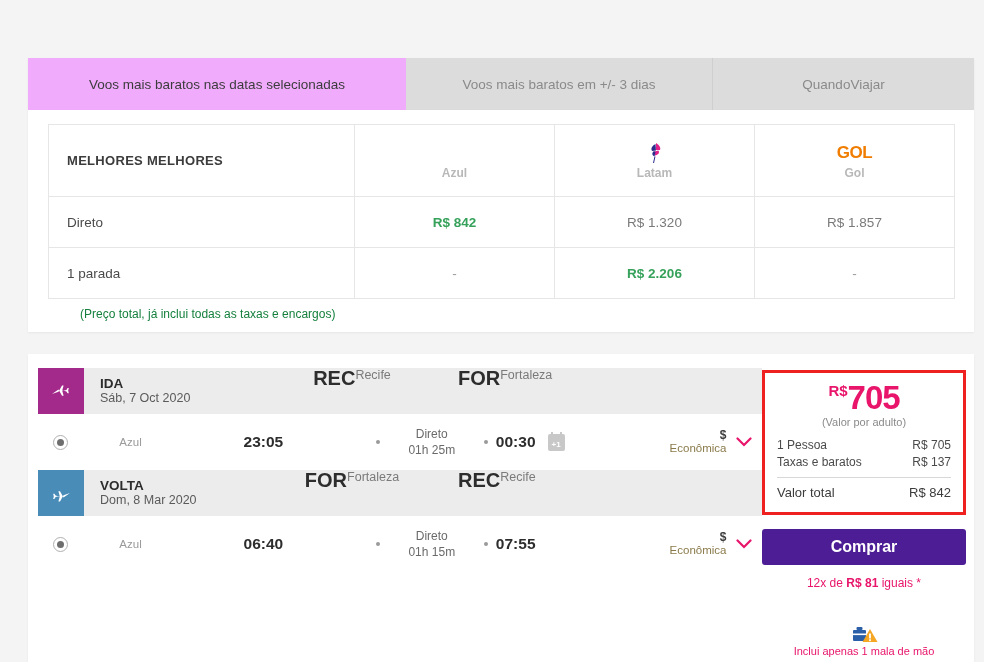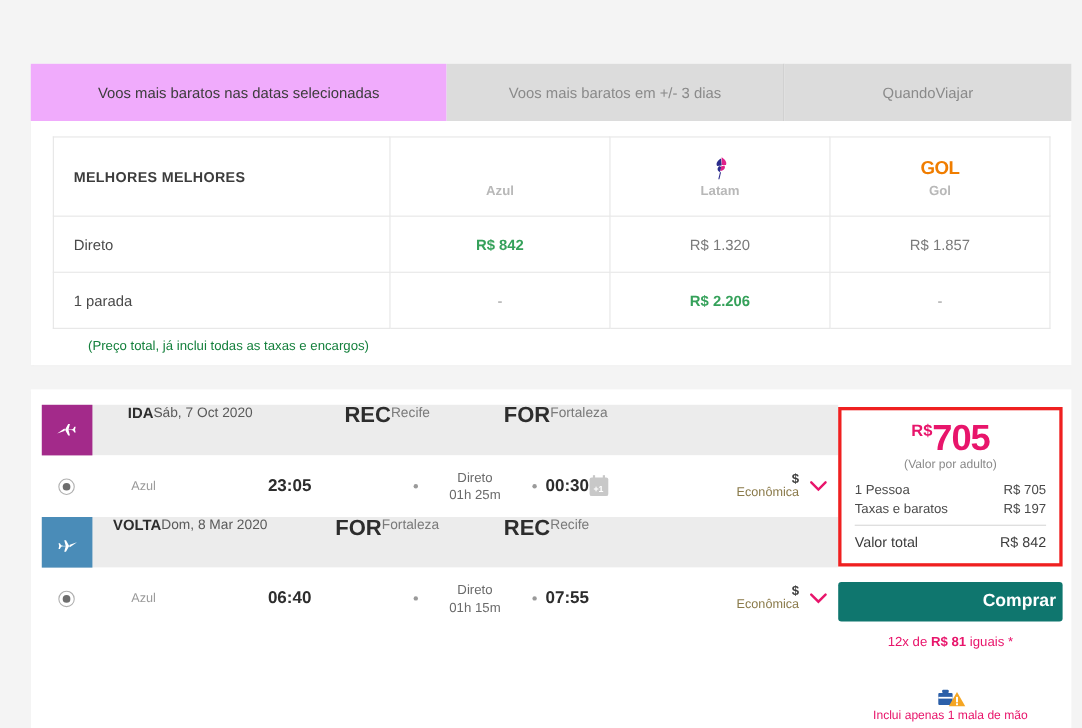--- a/index.html
+++ b/index.html
@@ -88,21 +88,21 @@
     display: flex; align-items: stretch;
     height: 46px; background: #ececec;
   }
   .leg-badge {
     width: 46px; height: 46px;
     display: flex; align-items: center; justify-content: center;
     color: #ffffff;
   }
   .leg-badge.out { background: #a32a8a; }
   .leg-badge.ret { background: #4a8cb8; }
-  .leg-info { padding-left: 16px; display: flex; flex-direction: row; justify-content: center; width: 162px; }
+  .leg-info { padding-left: 16px; display: flex; flex-direction: column; justify-content: center; width: 162px; }
   .leg-dir { font-size: 13.5px; font-weight: bold; color: #2d2d2d; line-height: 1.15; }
   .leg-date { font-size: 12.5px; color: #5a5a5a; line-height: 1.2; }
   .leg-apt { display: flex; flex-direction: row; justify-content: center; }
   .leg-apt.from { width: 212px; }
   .apt-code { font-size: 20px; font-weight: bold; color: #2d2d2d; line-height: 1.05; }
   .apt-city { font-size: 12.5px; color: #7a7a7a; line-height: 1.2; }
 
   .leg-row { display: flex; align-items: center; height: 56px; background: #ffffff; }
   .radio-cell { width: 46px; display: flex; align-items: center; justify-content: center; }
   .radio {
@@ -116,21 +116,21 @@
   .dur-cell {
     width: 130px; text-align: center; position: relative;
     font-size: 12px; color: #6a6a6a; line-height: 1.35;
   }
   .dur-cell .dot {
     position: absolute; top: 50%; margin-top: -2px;
     width: 4px; height: 4px; border-radius: 50%; background: #9a9a9a;
   }
   .dur-cell .dot.l { left: 8px; }
   .dur-cell .dot.r { right: 8px; }
-  .arr-cell { width: 126px; display: flex; align-items: center; }
+  .arr-cell { width: 126px; display: flex; align-items: center; gap: 12px; }
   .arr-time { font-size: 15.5px; font-weight: bold; color: #2d2d2d; }
   .plus1 {
     width: 17px; height: 17px; position: relative;
     background: #c8c8c8; border-radius: 2px;
     display: flex; align-items: flex-end; justify-content: center;
   }
   .plus1 span { font-size: 8px; color: #ffffff; font-weight: bold; line-height: 13px; }
   .plus1::before {
     content: ""; position: absolute; top: -2px; left: 3px;
     width: 2px; height: 4px; background: #c8c8c8;
@@ -162,25 +162,24 @@
     display: flex; justify-content: space-between;
     font-size: 12px; color: #4a4a4a; line-height: 1.45;
   }
   .price-total {
     display: flex; justify-content: space-between;
     font-size: 13px; color: #3c3c3c; line-height: 1.5;
     border-top: 1px solid #d8d8d8; margin-top: 5px; padding-top: 5px;
   }
   .buy-btn {
     display: block; width: 100%; margin-top: 14px;
-    height: 36px; background: #0f766e; color: #ffffff;
+    height: 36px; background: #4c1d95; color: #ffffff;
     border: none; border-radius: 3px; cursor: pointer;
     font-size: 16px; font-weight: bold;
     font-family: "Liberation Sans", sans-serif;
-    text-align: right;
   }
   .installments {
     text-align: center; margin-top: 11px;
     font-size: 12px; color: #e8156b;
   }
   .installments b { font-weight: bold; }
   .bag-info { text-align: center; margin-top: 34px; }
   .bag-icons { height: 20px; display: flex; align-items: center; justify-content: center; }
   .bag-text { font-size: 11px; color: #e8156b; margin-top: 1px; }
 </style>
@@ -351,21 +350,21 @@
           <span class="price-cur">R$</span><span class="price-val">705</span>
         </div>
         <div class="price-sub">(Valor por adulto)</div>
         <div class="price-lines">
           <div class="price-line">
             <span>1 Pessoa</span>
             <span>R$ 705</span>
           </div>
           <div class="price-line">
             <span>Taxas e baratos</span>
-            <span>R$ 197</span>
+            <span>R$ 137</span>
           </div>
         </div>
         <div class="price-total">
           <span>Valor total</span>
           <span>R$ 842</span>
         </div>
       </div>
 
       <button class="buy-btn">Comprar</button>
 

